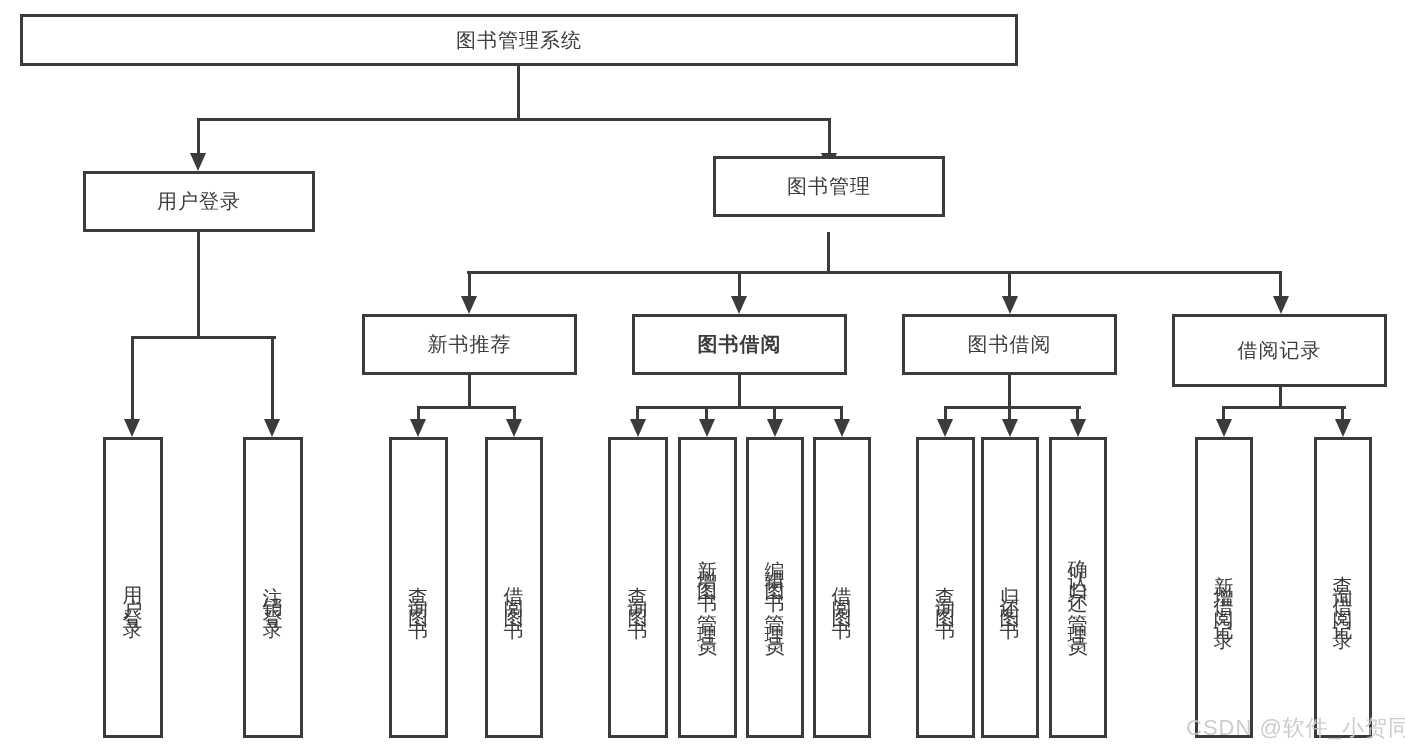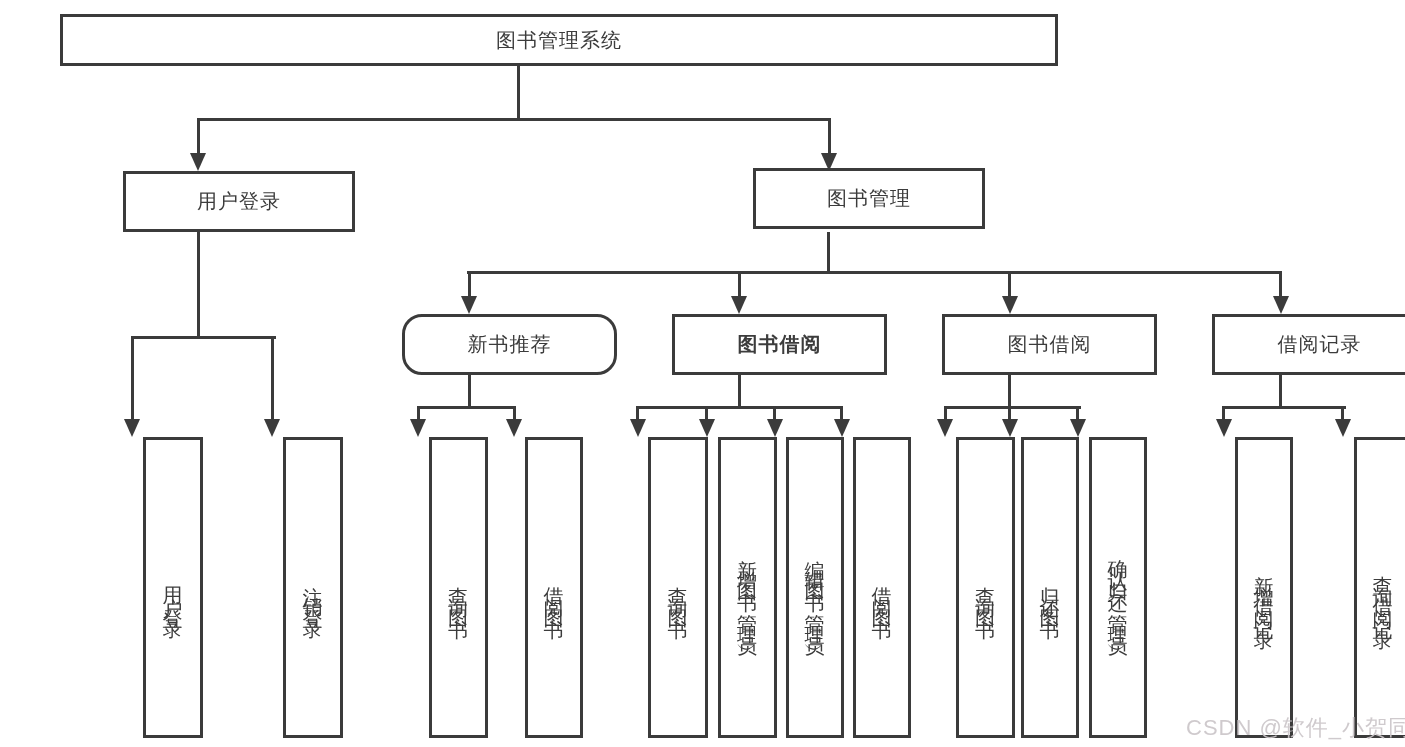--- a/index.html
+++ b/index.html
@@ -16,21 +16,20 @@
     box-sizing:border-box;
     border:3px solid #3b3b3b;
     background:#ffffff;
     display:flex;
     align-items:center;
     justify-content:center;
     z-index:1;
     font-size:20px;
     letter-spacing:1px;
     text-align:center;
-    margin-left:40px;
   }
   .vtext{
     writing-mode:vertical-rl;
     text-orientation:mixed;
     letter-spacing:11px;
     line-height:1.1;
     padding-top:11px;
     white-space:nowrap;
   }
   .hline,.vline{position:absolute;background:#3b3b3b;z-index:0;}
@@ -116,34 +115,34 @@
   <div class="vline" style="left:1341px;top:406px;height:16px;"></div>
   <div class="arrow" style="left:1335px;top:419px;"></div>
 
   <div class="box" style="left:20px;top:14px;width:998px;height:52px;">
     <span>图书管理系统</span>
   </div>
 
   <div class="box" style="left:83px;top:171px;width:232px;height:61px;">
     <span>用户登录</span>
   </div>
-  <div class="box" style="left:713px;top:168px;width:232px;height:61px;">
+  <div class="box" style="left:713px;top:156px;width:232px;height:61px;">
     <span>图书管理</span>
   </div>
 
-  <div class="box" style="left:362px;top:314px;width:215px;height:61px;border-radius:20px;">
+  <div class="box" style="left:362px;top:314px;width:215px;height:61px;">
     <span>新书推荐</span>
   </div>
   <div class="box" style="left:632px;top:314px;width:215px;height:61px;font-weight:bold;">
     <span>图书借阅</span>
   </div>
   <div class="box" style="left:902px;top:314px;width:215px;height:61px;">
     <span>图书借阅</span>
   </div>
-  <div class="box" style="left:1172px;top:314px;width:215px;height:61px;">
+  <div class="box" style="left:1172px;top:314px;width:215px;height:73px;">
     <span>借阅记录</span>
   </div>
 
   <div class="box" style="left:103px;top:437px;width:60px;height:301px;">
     <span class="vtext">用户登录</span>
   </div>
   <div class="box" style="left:243px;top:437px;width:60px;height:301px;">
     <span class="vtext">注销登录</span>
   </div>
 

